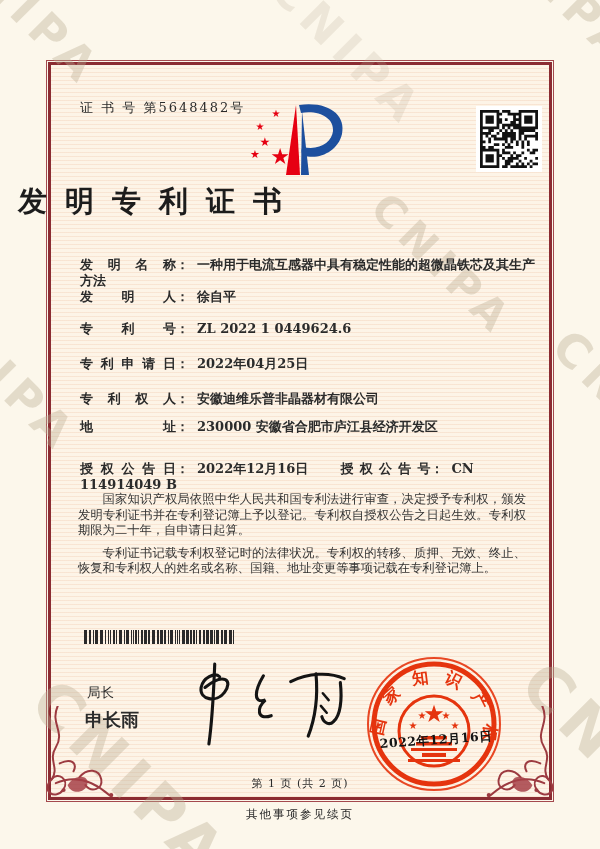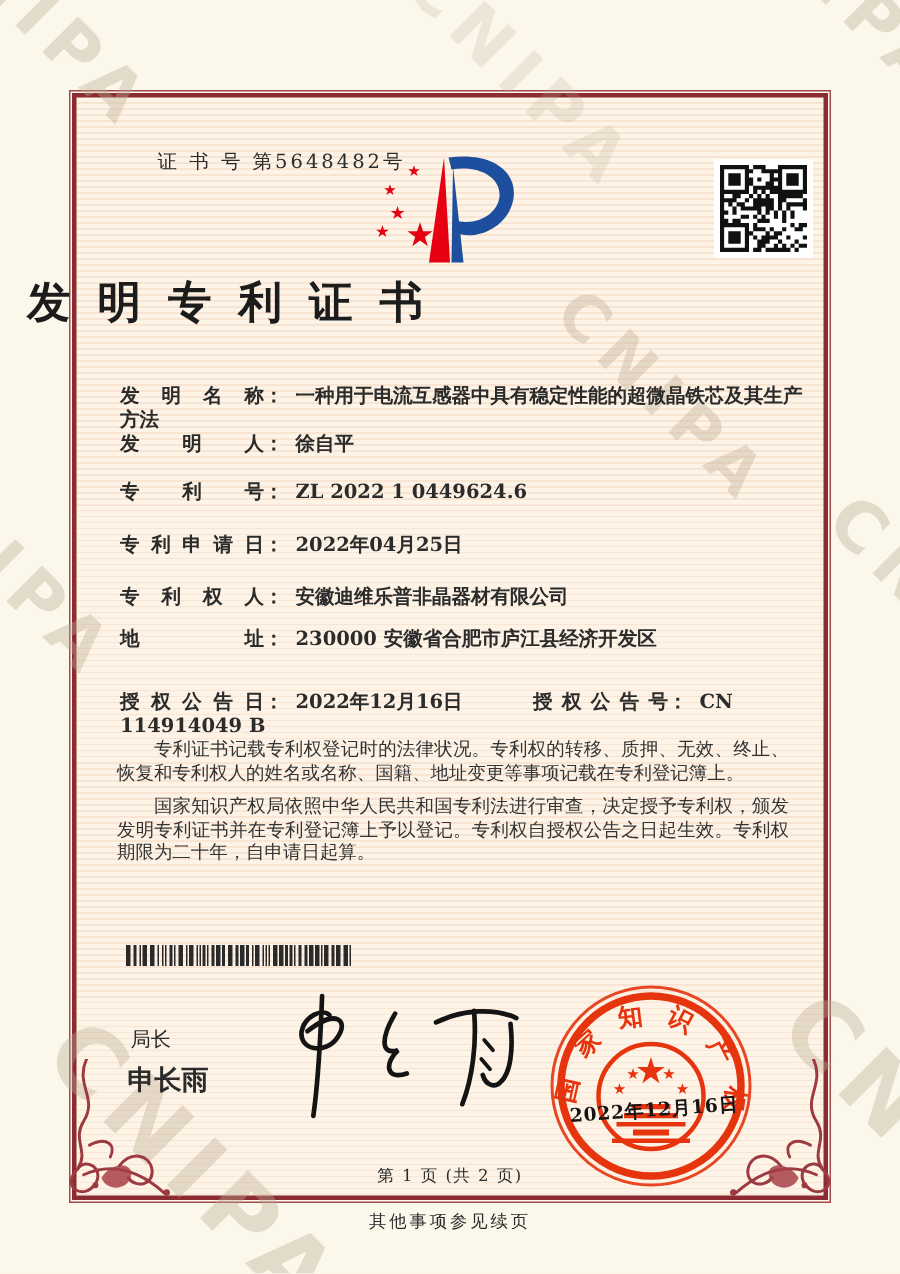--- a/index.html
+++ b/index.html
@@ -11,29 +11,29 @@
       z-index:1;white-space:nowrap;}
   .wm1{left:-72px;top:-18px;} .wm2{left:250px;top:22px;color:rgba(187,174,148,0.22);}
   .wm3{left:462px;top:-38px;} .wm4{left:352px;top:240px;font-size:42px;}
   .wm5{left:-96px;top:348px;} .wm6{left:532px;top:380px;}
   .wm7{left:6px;top:742px;font-size:62px;} .wm8{left:496px;top:724px;font-size:62px;}
   
   .frame{position:absolute;left:48px;top:62px;width:498px;height:732px;z-index:0;
          border:3px solid #8b2c32;outline:1px solid #a4494e;outline-offset:1px;
          background-color:#fdf4e7;
          background-image:repeating-linear-gradient(0deg,rgba(230,166,130,0.20) 0 1px,rgba(0,0,0,0) 1px 4px);}
-  .certno{position:absolute;left:80px;top:99px;font-size:13px;letter-spacing:2px;z-index:2;margin-left:25px;}
+  .certno{position:absolute;left:80px;top:99px;font-size:13px;letter-spacing:2px;z-index:2;}
   .logo{position:absolute;left:246px;top:100px;width:106px;height:80px;z-index:2;}
   .qr{position:absolute;left:476px;top:106px;width:66px;height:66px;background:#fff;z-index:2;
       display:flex;align-items:center;justify-content:center;}
   .title{position:absolute;left:0;right:0;top:182px;font-size:29px;font-weight:bold;
          letter-spacing:18px;text-indent:18px;color:#1c1c1c;z-index:2;}
   .frow{position:absolute;left:80px;right:58px;font-size:13px;font-weight:bold;z-index:2;line-height:16px;}
   .flabel{display:inline-block;width:96px;text-align:justify;text-align-last:justify;vertical-align:top;}
-  .flabel.g2{width:90px;margin-left:47px;}
+  .flabel.g2{width:90px;margin-left:32px;}
   .fcolon{vertical-align:top;}
   .fvalue{margin-left:8px;vertical-align:top;}
   .paras{position:absolute;left:78px;right:74px;top:492px;font-size:12.3px;line-height:15.5px;
          text-align:justify;z-index:2;color:#333;}
   .paras p{margin:0 0 7px 0;text-indent:2em;}
   .barcode{position:absolute;left:84px;top:629px;width:156px;height:14px;z-index:2;}
   .dir-title{position:absolute;left:87px;top:684px;font-size:13.5px;font-weight:normal;z-index:2;
              font-family:"DejaVu Sans","Liberation Sans",sans-serif;}
   .dir-name{position:absolute;left:85px;top:708px;font-size:18px;font-weight:bold;z-index:2;
             font-family:"DejaVu Sans","Liberation Sans",sans-serif;}
@@ -103,22 +103,22 @@
     <span class="flabel">专利权人</span><span class="fcolon">：</span><span class="fvalue">安徽迪维乐普非晶器材有限公司</span>
   </div>
   <div class="frow" style="top:419px">
     <span class="flabel">地址</span><span class="fcolon">：</span><span class="fvalue">230000 安徽省合肥市庐江县经济开发区</span>
   </div>
   <div class="frow" style="top:461px">
     <span class="flabel">授权公告日</span><span class="fcolon">：</span><span class="fvalue">2022年12月16日</span><span class="flabel g2">授权公告号</span><span class="fcolon">：</span><span class="fvalue">CN 114914049 B</span>
   </div>
 
   <div class="paras">
+    <p>国家知识产权局依照中华人民共和国专利法进行审查，决定授予专利权，颁发发明专利证书并在专利登记簿上予以登记。专利权自授权公告之日起生效。专利权期限为二十年，自申请日起算。</p>
     <p>专利证书记载专利权登记时的法律状况。专利权的转移、质押、无效、终止、恢复和专利权人的姓名或名称、国籍、地址变更等事项记载在专利登记簿上。</p>
-    <p>国家知识产权局依照中华人民共和国专利法进行审查，决定授予专利权，颁发发明专利证书并在专利登记簿上予以登记。专利权自授权公告之日起生效。专利权期限为二十年，自申请日起算。</p>
   </div>
 
   <div class="barcode">
     <svg width="156" height="14" viewBox="0 0 156 14">
         <path id="bcpath" fill="#2a2a2a" d="M0 0h3v14h-3zM5 0h2v14h-2zM9 0h1v14h-1zM11 0h3v14h-3zM16 0h3v14h-3zM21 0h1v14h-1zM24 0h1v14h-1zM26 0h1v14h-1zM29 0h2v14h-2zM32 0h1v14h-1zM35 0h3v14h-3zM40 0h1v14h-1zM42 0h3v14h-3zM47 0h1v14h-1zM49 0h1v14h-1zM51 0h2v14h-2zM54 0h1v14h-1zM57 0h2v14h-2zM60 0h3v14h-3zM64 0h2v14h-2zM68 0h3v14h-3zM73 0h2v14h-2zM76 0h3v14h-3zM80 0h2v14h-2zM84 0h1v14h-1zM86 0h3v14h-3zM91 0h1v14h-1zM93 0h1v14h-1zM95 0h1v14h-1zM98 0h3v14h-3zM102 0h3v14h-3zM106 0h2v14h-2zM109 0h2v14h-2zM112 0h1v14h-1zM115 0h2v14h-2zM119 0h2v14h-2zM122 0h3v14h-3zM126 0h3v14h-3zM130 0h1v14h-1zM132 0h3v14h-3zM137 0h2v14h-2zM140 0h3v14h-3zM145 0h3v14h-3zM149 0h1v14h-1z"></path>
       </svg>
   </div>
 
   <div class="dir-title">局长</div>
   <div class="dir-name">申长雨</div>

